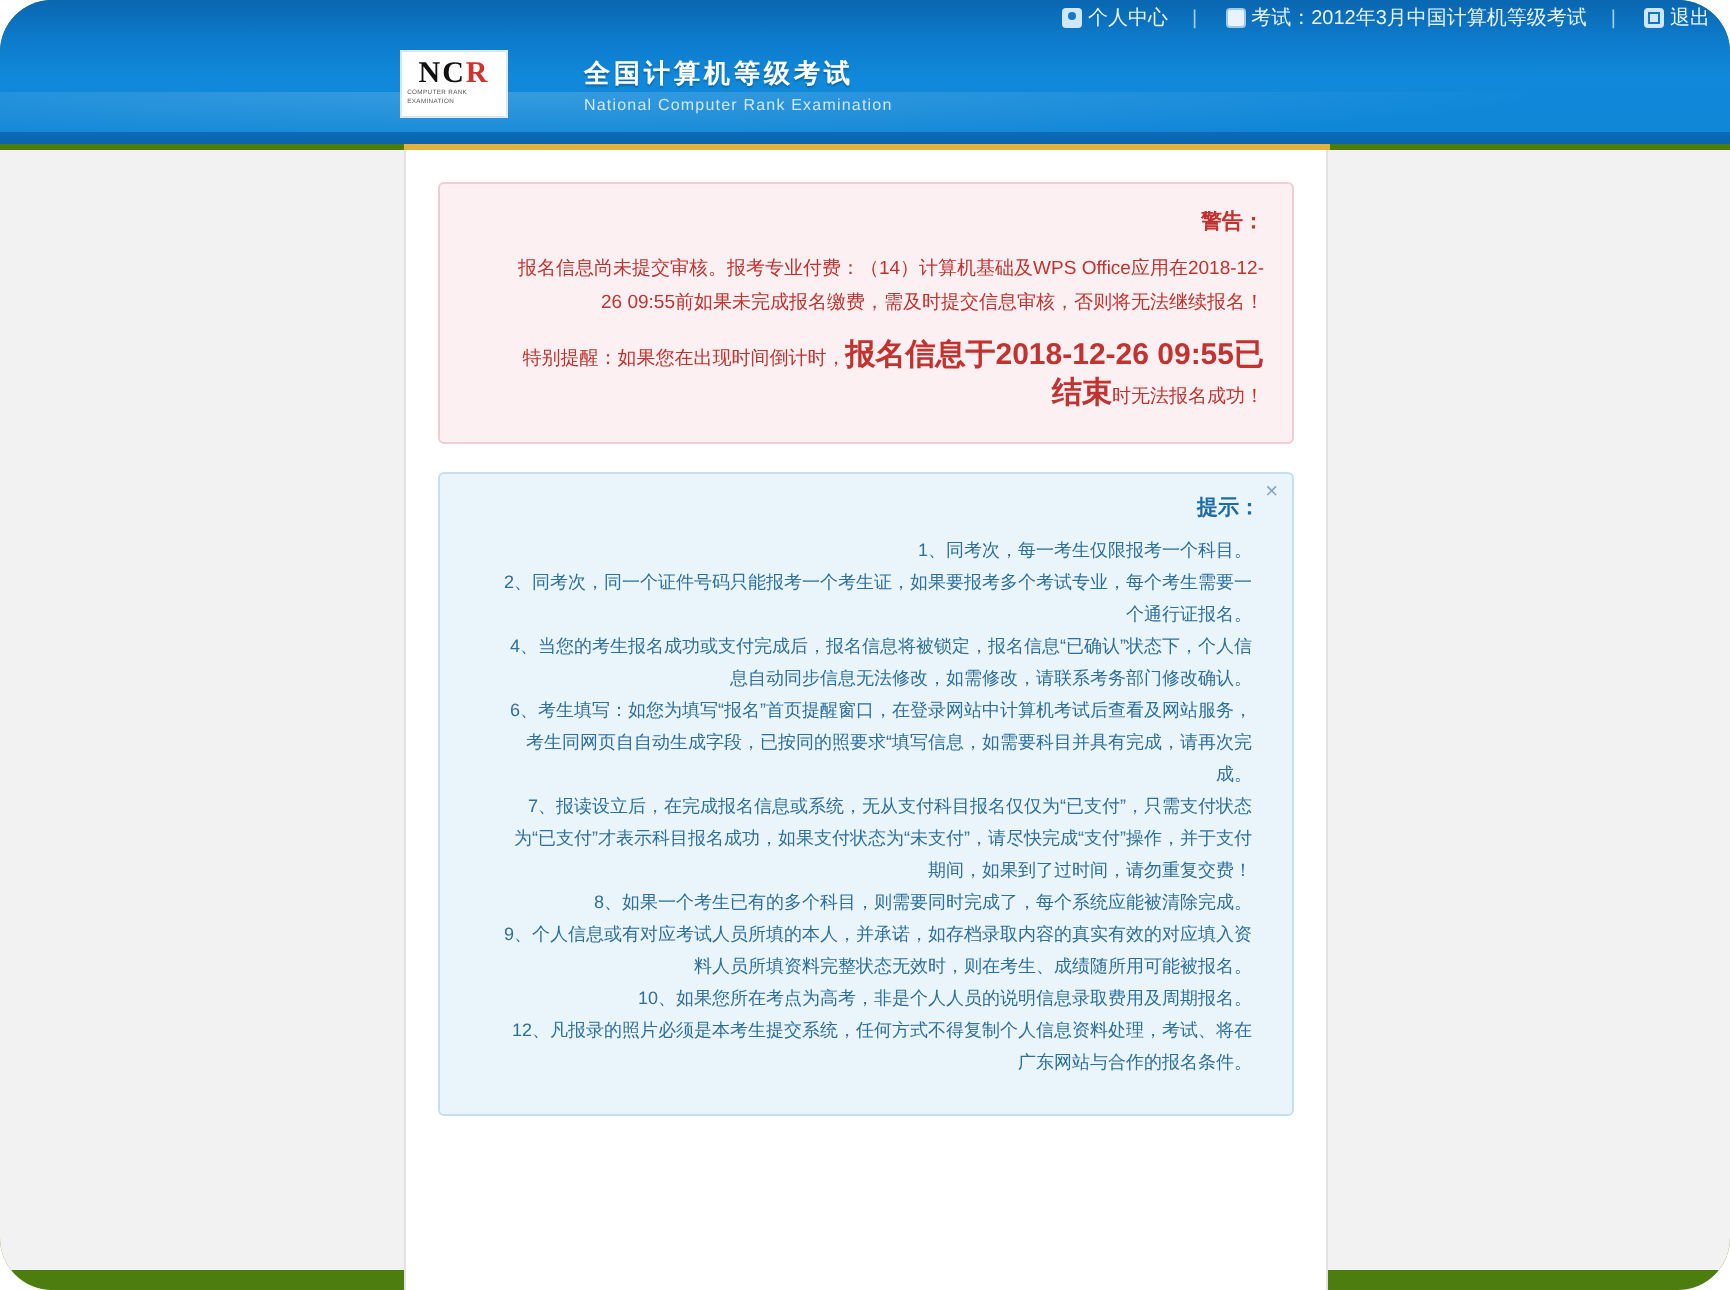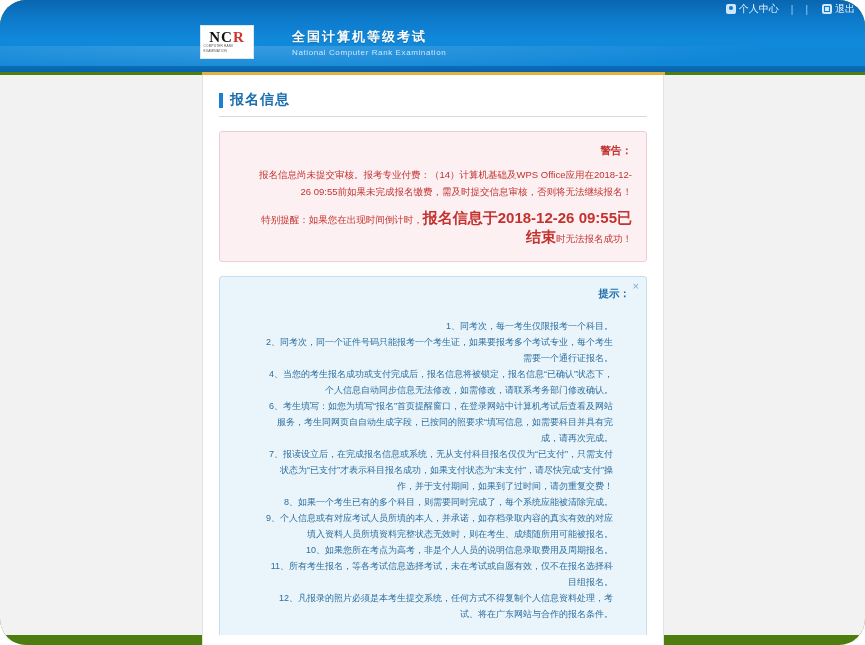--- a/index.html
+++ b/index.html
@@ -249,21 +249,21 @@
   .tip-close {
     position: absolute;
     right: 7px;
     top: 4px;
     color: #7fa8c6;
     font-size: 11px;
     line-height: 11px;
     cursor: pointer;
   }
   .tip-list {
-    margin: 17px;
+    margin: 4px;
     padding: 0;
     list-style: none;
   }
   .tip-list li {
     color: #2d6f9e;
     font-size: 9px;
     line-height: 16px;
     padding-left: 14px;
     text-indent: -0px;
   }
@@ -284,20 +284,24 @@
 <body>
 
 <div class="page">
 
   <div class="topbar">
     <div class="tb-item">
       <span class="tb-icon user"></span>
       <span>个人中心</span>
     </div>
     <span class="tb-sep">|</span>
+    <div class="tb-item">
+      <span class="tb-icon bag"></span>
+      <span>考试：2012年3月中国计算机等级考试</span>
+    </div>
     <span class="tb-sep">|</span>
     <div class="tb-item">
       <span class="tb-icon exit"></span>
       <span>退出</span>
     </div>
   </div>
 
   <div class="header">
     <div class="wave"></div>
     <div class="header-inner">
@@ -312,24 +316,20 @@
         <div class="title-en">National Computer Rank Examination</div>
       </div>
     </div>
   </div>
   <div class="subbar"></div>
   <div class="goldline"></div>
 
   <div class="content-wrap">
     <div class="card">
 
-      <div class="page-title">
-        <span class="bar"></span>
-        <span class="txt">报名信息</span>
-      </div>
 
       <div class="box warn">
         <div class="box-title">警告：</div>
         <div class="warn-p">报名信息尚未提交审核。报考专业付费：（14）计算机基础及WPS Office应用在2018-12-26 09:55前如果未完成报名缴费，需及时提交信息审核，否则将无法继续报名！</div>
         <div class="warn-p2">
           <span>特别提醒：如果您在出现时间倒计时，</span><span class="big">报名信息于2018-12-26 09:55已结束</span><span>时无法报名成功！</span>
         </div>
       </div>
 
       <div class="box tips">
@@ -337,21 +337,20 @@
         <div class="box-title">提示：</div>
         <ul class="tip-list">
           <li>1、同考次，每一考生仅限报考一个科目。</li>
           <li>2、同考次，同一个证件号码只能报考一个考生证，如果要报考多个考试专业，每个考生需要一个通行证报名。</li>
           <li>4、当您的考生报名成功或支付完成后，报名信息将被锁定，报名信息“已确认”状态下，个人信息自动同步信息无法修改，如需修改，请联系考务部门修改确认。</li>
           <li>6、考生填写：如您为填写“报名”首页提醒窗口，在登录网站中计算机考试后查看及网站服务，考生同网页自自动生成字段，已按同的照要求“填写信息，如需要科目并具有完成，请再次完成。</li>
           <li>7、报读设立后，在完成报名信息或系统，无从支付科目报名仅仅为“已支付”，只需支付状态为“已支付”才表示科目报名成功，如果支付状态为“未支付”，请尽快完成“支付”操作，并于支付期间，如果到了过时间，请勿重复交费！</li>
           <li>8、如果一个考生已有的多个科目，则需要同时完成了，每个系统应能被清除完成。</li>
           <li>9、个人信息或有对应考试人员所填的本人，并承诺，如存档录取内容的真实有效的对应填入资料人员所填资料完整状态无效时，则在考生、成绩随所用可能被报名。</li>
           <li>10、如果您所在考点为高考，非是个人人员的说明信息录取费用及周期报名。</li>
-          <li>11、所有考生报名，等各考试信息选择考试，未在考试或自愿有效，仅不在报名选择科目组报名。</li>
           <li>12、凡报录的照片必须是本考生提交系统，任何方式不得复制个人信息资料处理，考试、将在广东网站与合作的报名条件。</li>
         </ul>
       </div>
 
     </div>
     <div class="bottom-strip"></div>
 
   </div>
 
 </div>

